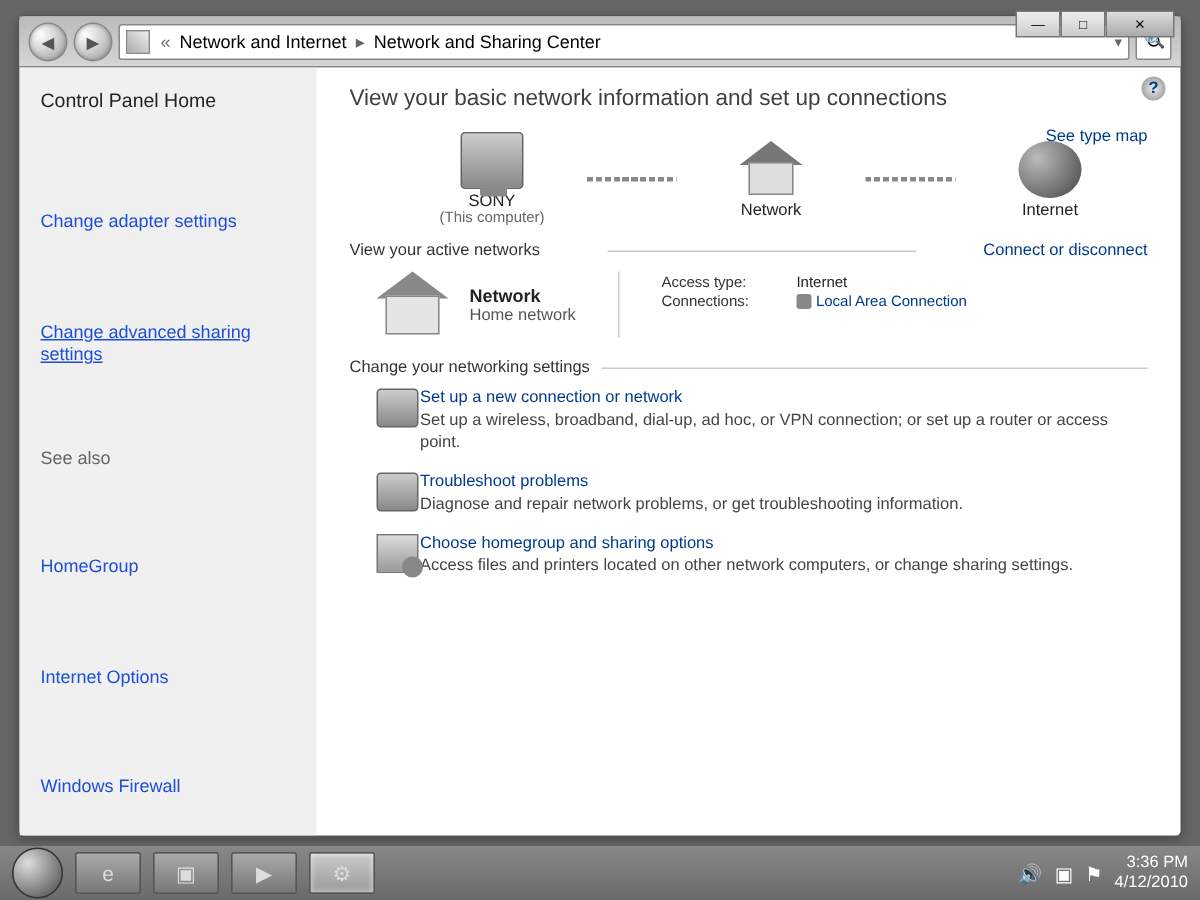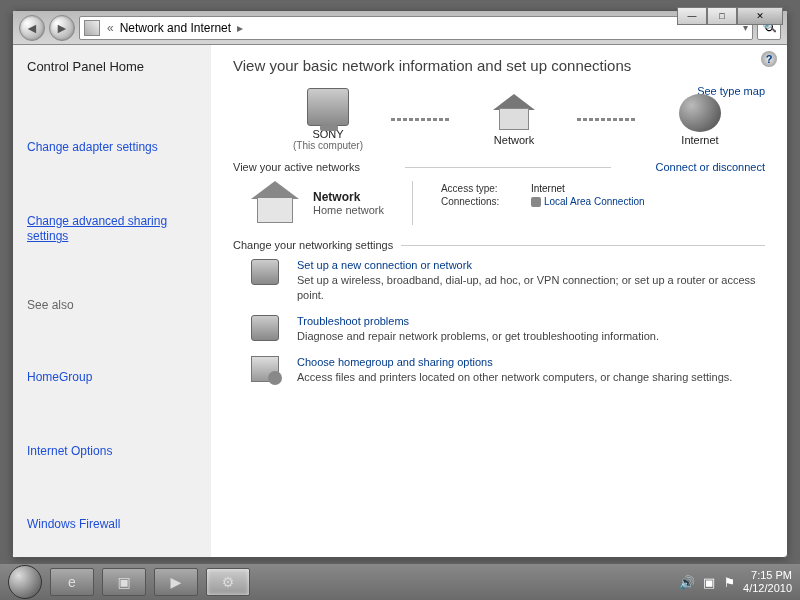--- a/index.html
+++ b/index.html
@@ -61,21 +61,21 @@
 .netdivider { width:1px;height:44px;background:#ccc;margin:0 14px; }
 .nettable { font-size:10px; }
 .nettable .row { display:flex; gap:10px; margin:2px 0; }
 .nettable .k { width:80px; color:#333; }
 .nettable .v a { color:#003a8a; cursor:pointer; }
 .plug { display:inline-block; width:10px;height:10px;background:#888;border-radius:2px;margin-right:3px;vertical-align:middle; }
 
 .sectiontitle2 { font-size:11px; color:#333; display:flex; align-items:center; margin: 10px 0 8px 0; }
 .sectiontitle2 .line2 { flex:1;height:1px;background:#ccc;margin-left:8px; }
 
-.task { display:flex; gap:18px; margin: 8px 0 12px 18px; }
+.task { display:flex; gap:1px; margin: 8px 0 12px 18px; }
 .task .ticon { width:28px;height:26px;flex-shrink:0; }
 .ticon.i1{background:linear-gradient(#ccc,#888);border:1px solid #666;border-radius:3px;}
 .ticon.i2{background:radial-gradient(circle,#ccc,#666);border-radius:4px;}
 .ticon.i3{background:linear-gradient(#ddd,#999);border:1px solid #777;position:relative;}
 .ticon.i3::after{content:"";position:absolute;right:-4px;bottom:-4px;width:14px;height:14px;background:#888;border-radius:50%;}
 .ticon.i4{background:linear-gradient(#ccc,#888);border:1px solid #666;border-radius:3px;position:relative;}
 .task .txt .tlink { color:#003a8a; font-size:11px; cursor:pointer; margin-bottom:2px; display:block; }
 .task .txt .tdesc { color:#444; font-size:11px; line-height:1.35; }
 
 .taskbar { position:absolute; left:0; bottom:0; width:800px; height:36px; background: linear-gradient(#888,#6a6a6a); display:flex; align-items:center; padding:0 8px; gap:8px; }
@@ -97,20 +97,21 @@
   </div>
 
   <div class="addrbar">
     <div class="navbtn">◄</div>
     <div class="navbtn">►</div>
     <div class="crumbbox">
       <div class="cp-icon"></div>
       <span class="crumb sep">«</span>
       <span class="crumb">Network and Internet</span>
       <span class="crumb sep">▸</span>
+      <span class="crumb">Network and Sharing Center</span>
       <span class="crumbdrop">▾</span>
     </div>
     <div class="refreshbtn">↻</div>
     <span class="searchbtn">🔍</span>
   </div>
 
   <div class="body">
     <div class="sidebar">
       <div class="home">Control Panel Home</div>
       <a>Change adapter settings</a>
@@ -211,17 +212,17 @@
   <div class="start"></div>
   <div class="tb-icon">e</div>
   <div class="tb-icon">▣</div>
   <div class="tb-icon">▶</div>
   <div class="tb-icon active">⚙</div>
   <div class="tray">
     <span class="ticn">🔊</span>
     <span class="ticn">▣</span>
     <span class="ticn">⚑</span>
     <div class="clock">
-      <div>7:15 PM</div>
+      <div>3:36 PM</div>
       <div>4/12/2010</div>
     </div>
   </div>
 </div>
 
 </body></html>

